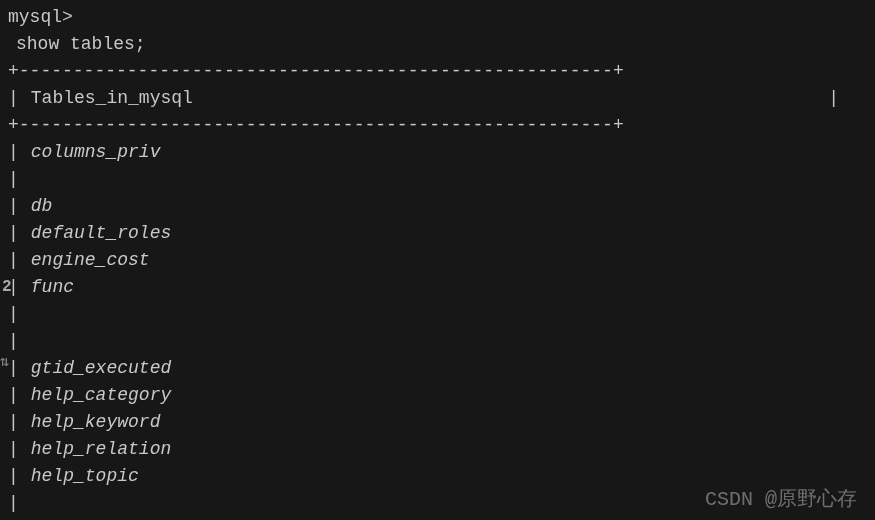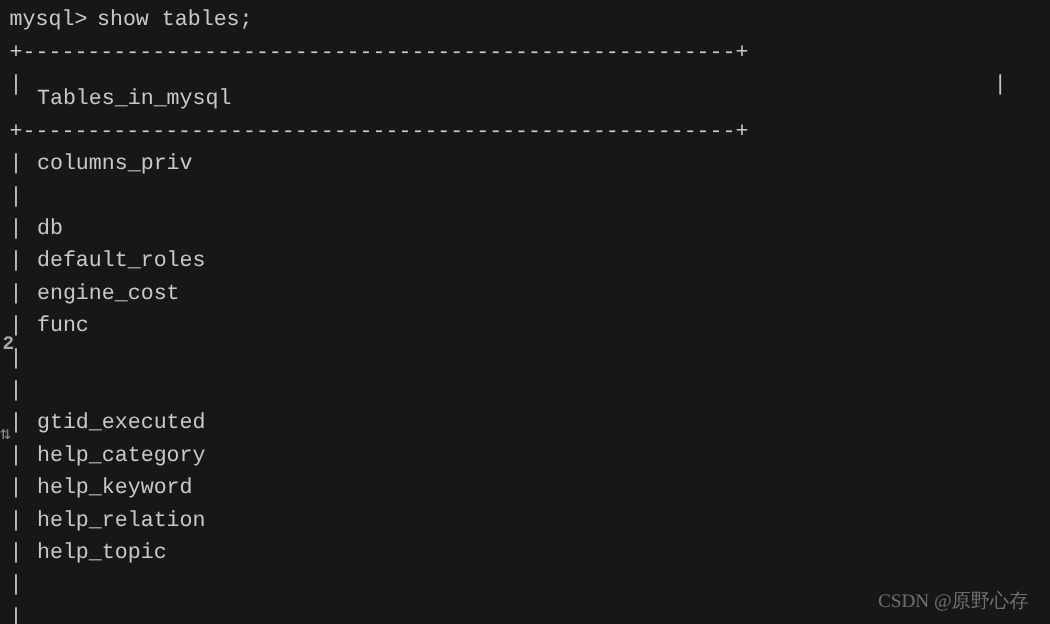--- a/index.html
+++ b/index.html
@@ -16,20 +16,21 @@
       height: 520px;
       overflow: hidden;
       position: relative;
     }
     .terminal {
       padding: 4px 0 0 8px;
       line-height: 1.5;
     }
     .prompt-line {
       display: flex;
+      flex-direction: column;
     }
     .prompt {
       color: #c8c8c8;
     }
     .command {
       color: #c8c8c8;
       margin-left: 8px;
       font-family: Liberation Mono, monospace;
     }
     .table-border {
@@ -38,31 +39,31 @@
     }
     .table-header {
       color: #c8c8c8;
       display: flex;
     }
     .table-header .pipe {
       color: #c8c8c8;
     }
     .table-header .header-text {
       margin-left: 12px;
-      margin-top: 12px;
     }
     .table-row {
       color: #c8c8c8;
       display: flex;
     }
     .table-row .pipe {
       color: #c8c8c8;
     }
     .table-row .cell-text {
       margin-left: 12px;
+      font-style: italic;
     }
     .left-gutter {
       position: absolute;
       left: 0;
       top: 0;
       width: 18px;
       height: 100%;
       color: #888;
       font-size: 16px;
     }
@@ -78,22 +79,22 @@
       left: 0px;
       top: 352px;
       color: #888;
       font-size: 15px;
     }
     .watermark {
       position: absolute;
       right: 18px;
       bottom: 8px;
       color: rgba(200,200,200,0.5);
-      font-size: 16px;
-      font-family: Liberation Serif, serif;
+      font-size: 20px;
+      font-family: Liberation Mono, monospace;
     }
     .header-right-pipe {
       position: absolute;
       right: 36px;
     }
     .dashes {
       white-space: pre;
       font-family: 'Consolas', 'Monaco', 'Courier New', monospace;
     }
   </style>

